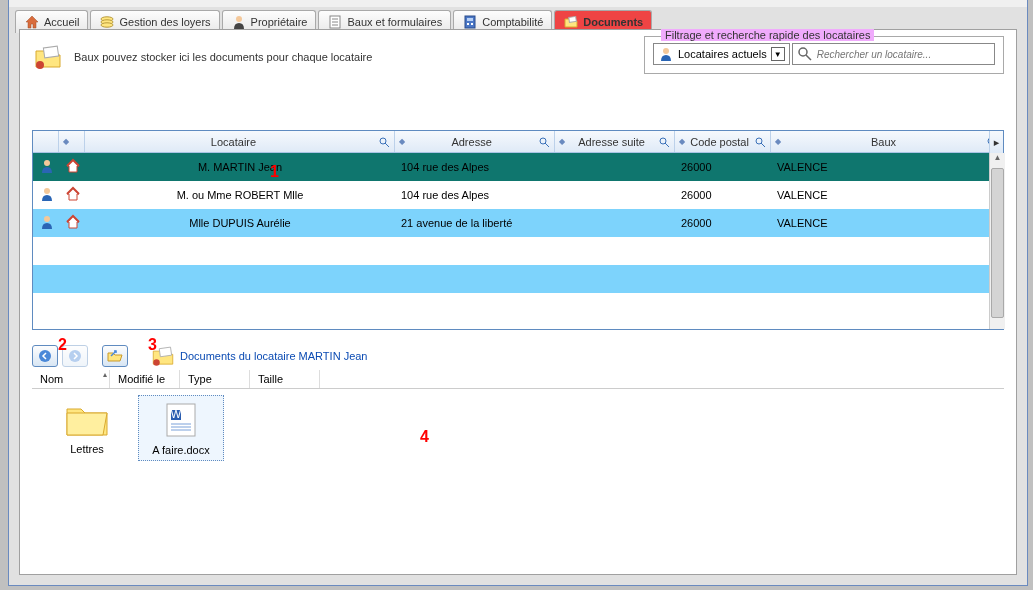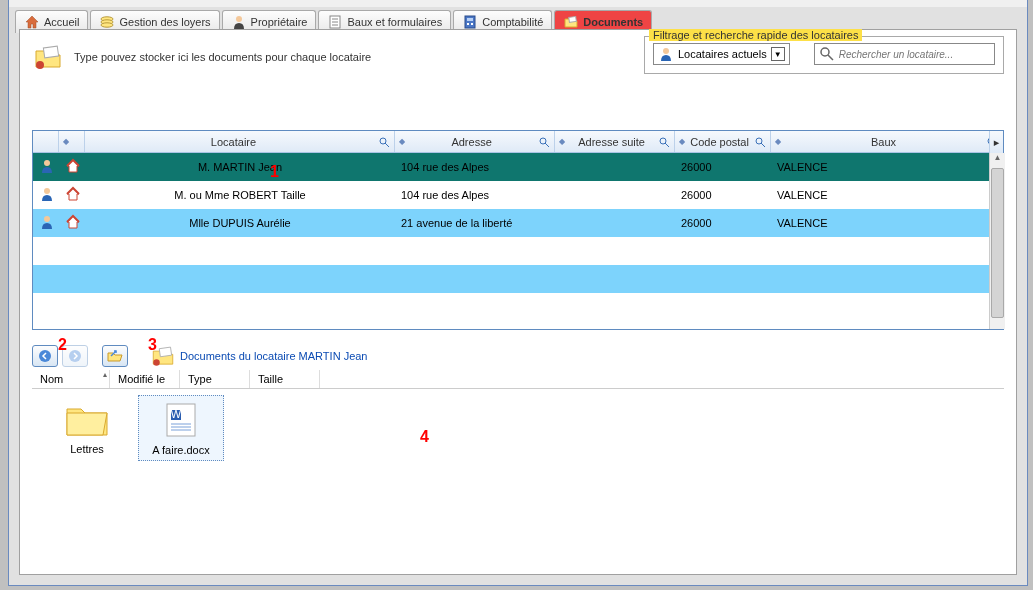--- a/index.html
+++ b/index.html
@@ -9,22 +9,22 @@
   .tabs-row { display: flex; gap: 2px; padding: 0 6px; margin-top: 0; height: 26px; align-items: flex-end; }
   .tab { display: inline-flex; align-items: center; gap: 4px; padding: 3px 8px; background: linear-gradient(#fdfdfd,#e8e8e8); border: 1px solid #a9a9a9; border-bottom: none; border-radius: 3px 3px 0 0; color: #333; cursor: pointer; }
   .tab.active { background: #ef4444; font-weight: bold; }
   .tab-icon { width: 16px; height: 16px; display: inline-block; }
   .content-pane { position: absolute; left: 10px; top: 32px; right: 10px; bottom: 10px; background: #fff; border: 1px solid #a0a0a0; }
   .top-info { display: flex; justify-content: space-between; padding: 10px 12px 4px 12px; }
   .info-left { display: flex; align-items: center; gap: 10px; max-width: 380px; }
   .info-icon { width: 32px; height: 32px; }
   .info-text { color: #333; line-height: 14px; }
   .filter-box { border: 1px solid #a9a9a9; padding: 6px 8px 8px 8px; position: relative; width: 360px; margin-top: -4px; }
-  .filter-title { position: absolute; top: -8px; left: 4px; background: #fde047; padding: 0 4px; color: #333; }
-  .filter-row { display: flex; align-items: center; gap: 24px; }
+  .filter-title { position: absolute; top: -8px; left: 16px; background: #f0abfc; padding: 0 4px; color: #333; }
+  .filter-row { display: flex; align-items: center; gap: 2px; }
   .filter-dd { display: inline-flex; align-items: center; gap: 4px; border: 1px solid #888; padding: 2px 4px; }
   .search-box { flex: 1; display: flex; align-items: center; border: 1px solid #888; padding: 2px 4px; gap: 4px; }
   .search-box input { border: none; outline: none; flex: 1; font-style: italic; color: #777; font-size: 10px; }
   .grid-wrap { position: absolute; left: 12px; right: 12px; top: 100px; height: 200px; border: 1px solid #5f8bc0; }
   .grid-header { display: flex; background: linear-gradient(#f6f9fd,#dfeaf7); border-bottom: 1px solid #a9c4e5; height: 22px; }
   .gh-cell { display: flex; align-items: center; justify-content: space-between; padding: 0 4px; border-right: 1px solid #bcd1ea; color: #333; position: relative; }
   .gh-cell .sort { font-size: 8px; color: #6a8abf; }
   .gh-cell .mag { width: 12px; height: 12px; }
   .col-icon1 { width: 26px; flex: none; }
   .col-icon2 { width: 26px; flex: none; }
@@ -137,21 +137,21 @@
 
     <div class="top-info">
       <div class="info-left">
         <span class="info-icon">
           <svg viewBox="0 0 32 32">
               <path d="M4 10 L12 10 L15 14 L28 14 L28 26 L4 26 Z" fill="#ffe680" stroke="#d9a92e"></path>
               <rect x="12" y="6" width="14" height="10" fill="#fff" stroke="#aaa" transform="rotate(-8 19 11)"></rect>
               <circle cx="8" cy="24" r="4" fill="#cc4433"></circle>
             </svg>
         </span>
-        <div class="info-text">Type pouvez stocker ici les documents pour chaque locataire</div>
+        <div class="info-text">Baux pouvez stocker ici les documents pour chaque locataire</div>
       </div>
       <fieldset class="filter-box">
         <div class="filter-title">Filtrage et recherche rapide des locataires</div>
         <div class="filter-row">
           <div class="filter-dd">
             <span style="width:16px;height:16px;display:inline-block;">
               <svg viewBox="0 0 16 16">
                   <circle cx="8" cy="5" r="3" fill="#f4c89a"></circle>
                   <path d="M3 15 Q3 9 8 9 Q13 9 13 15 Z" fill="#2a65b5"></path>
                 </svg>
@@ -248,21 +248,21 @@
         </div>
         <div class="grid-row">
           <div class="gr-cell col-icon1"><span style="width:16px;height:16px;display:inline-block;"><svg viewBox="0 0 16 16">
                   <circle cx="8" cy="5" r="3" fill="#f4c89a"></circle>
                   <path d="M3 15 Q3 9 8 9 Q13 9 13 15 Z" fill="#2a65b5"></path>
                 </svg></span></div>
           <div class="gr-cell col-icon2"><span style="width:16px;height:16px;display:inline-block;"><svg viewBox="0 0 16 16">
                   <path d="M2 8 L8 2 L14 8 L12 8 L12 14 L4 14 L4 8 Z" fill="#fff" stroke="#cc4433"></path>
                   <path d="M2 8 L8 2 L14 8" fill="none" stroke="#cc4433" stroke-width="2"></path>
                 </svg></span></div>
-          <div class="gr-cell col-loc">M. ou Mme ROBERT Taille</div>
+          <div class="gr-cell col-loc">M. ou Mme ROBERT Mlle</div>
           <div class="gr-cell col-addr">104 rue des Alpes</div>
           <div class="gr-cell col-suite"></div>
           <div class="gr-cell col-cp">26000</div>
           <div class="gr-cell col-ville">VALENCE</div>
         </div>
         <div class="grid-row alt">
           <div class="gr-cell col-icon1"><span style="width:16px;height:16px;display:inline-block;"><svg viewBox="0 0 16 16">
                   <circle cx="8" cy="5" r="3" fill="#f4c89a"></circle>
                   <path d="M3 15 Q3 9 8 9 Q13 9 13 15 Z" fill="#2a65b5"></path>
                 </svg></span></div>

